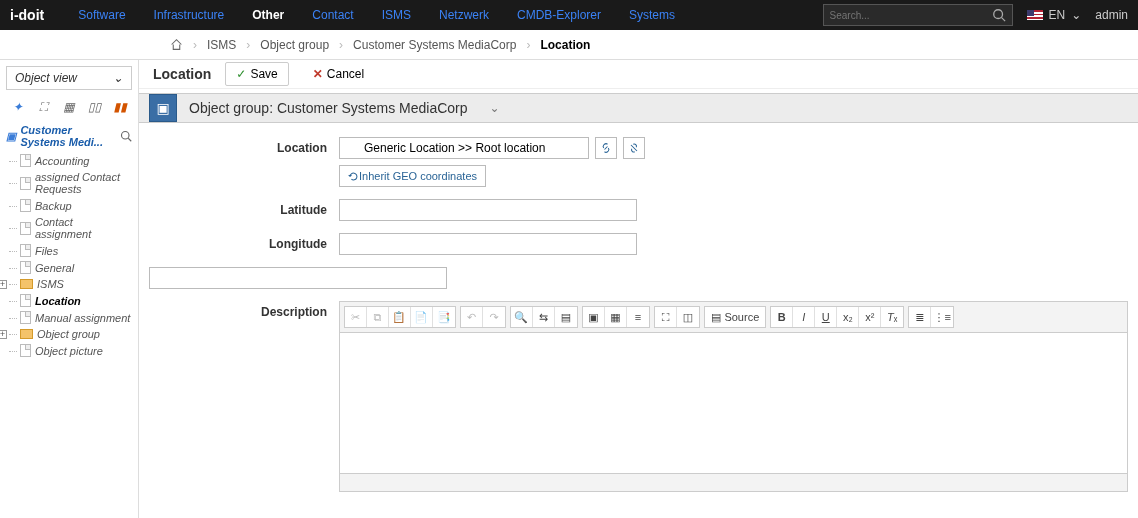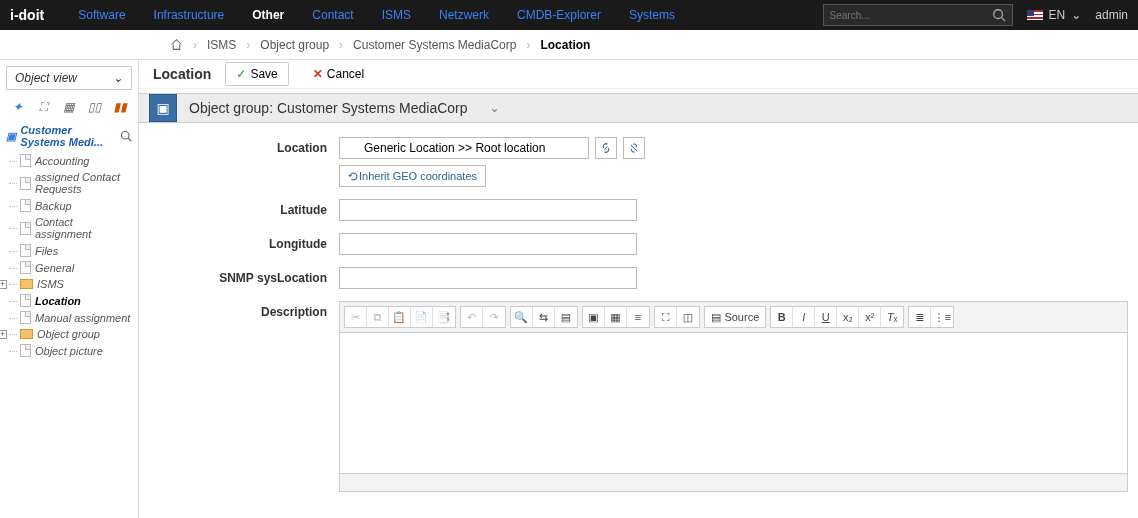--- a/index.html
+++ b/index.html
@@ -255,21 +255,20 @@
 
       <div class="row wide">
         <label>Latitude</label>
         <div class="field"><input class="text" value="" style=""></div>
       </div>
       <div class="row wide">
         <label>Longitude</label>
         <div class="field"><input class="text" value="" style=""></div>
       </div>
       <div class="row wide">
-        <label>SNMP sysLocation</label>
         <div class="field"><input class="text" value="" style=""></div>
       </div>
 
       <div class="row">
         <label>Description</label>
         <div class="field">
           <div class="editor">
             <div class="edtoolbar">
               <div class="edgrp">
                 <span class="edbtn disabled">✂</span>

